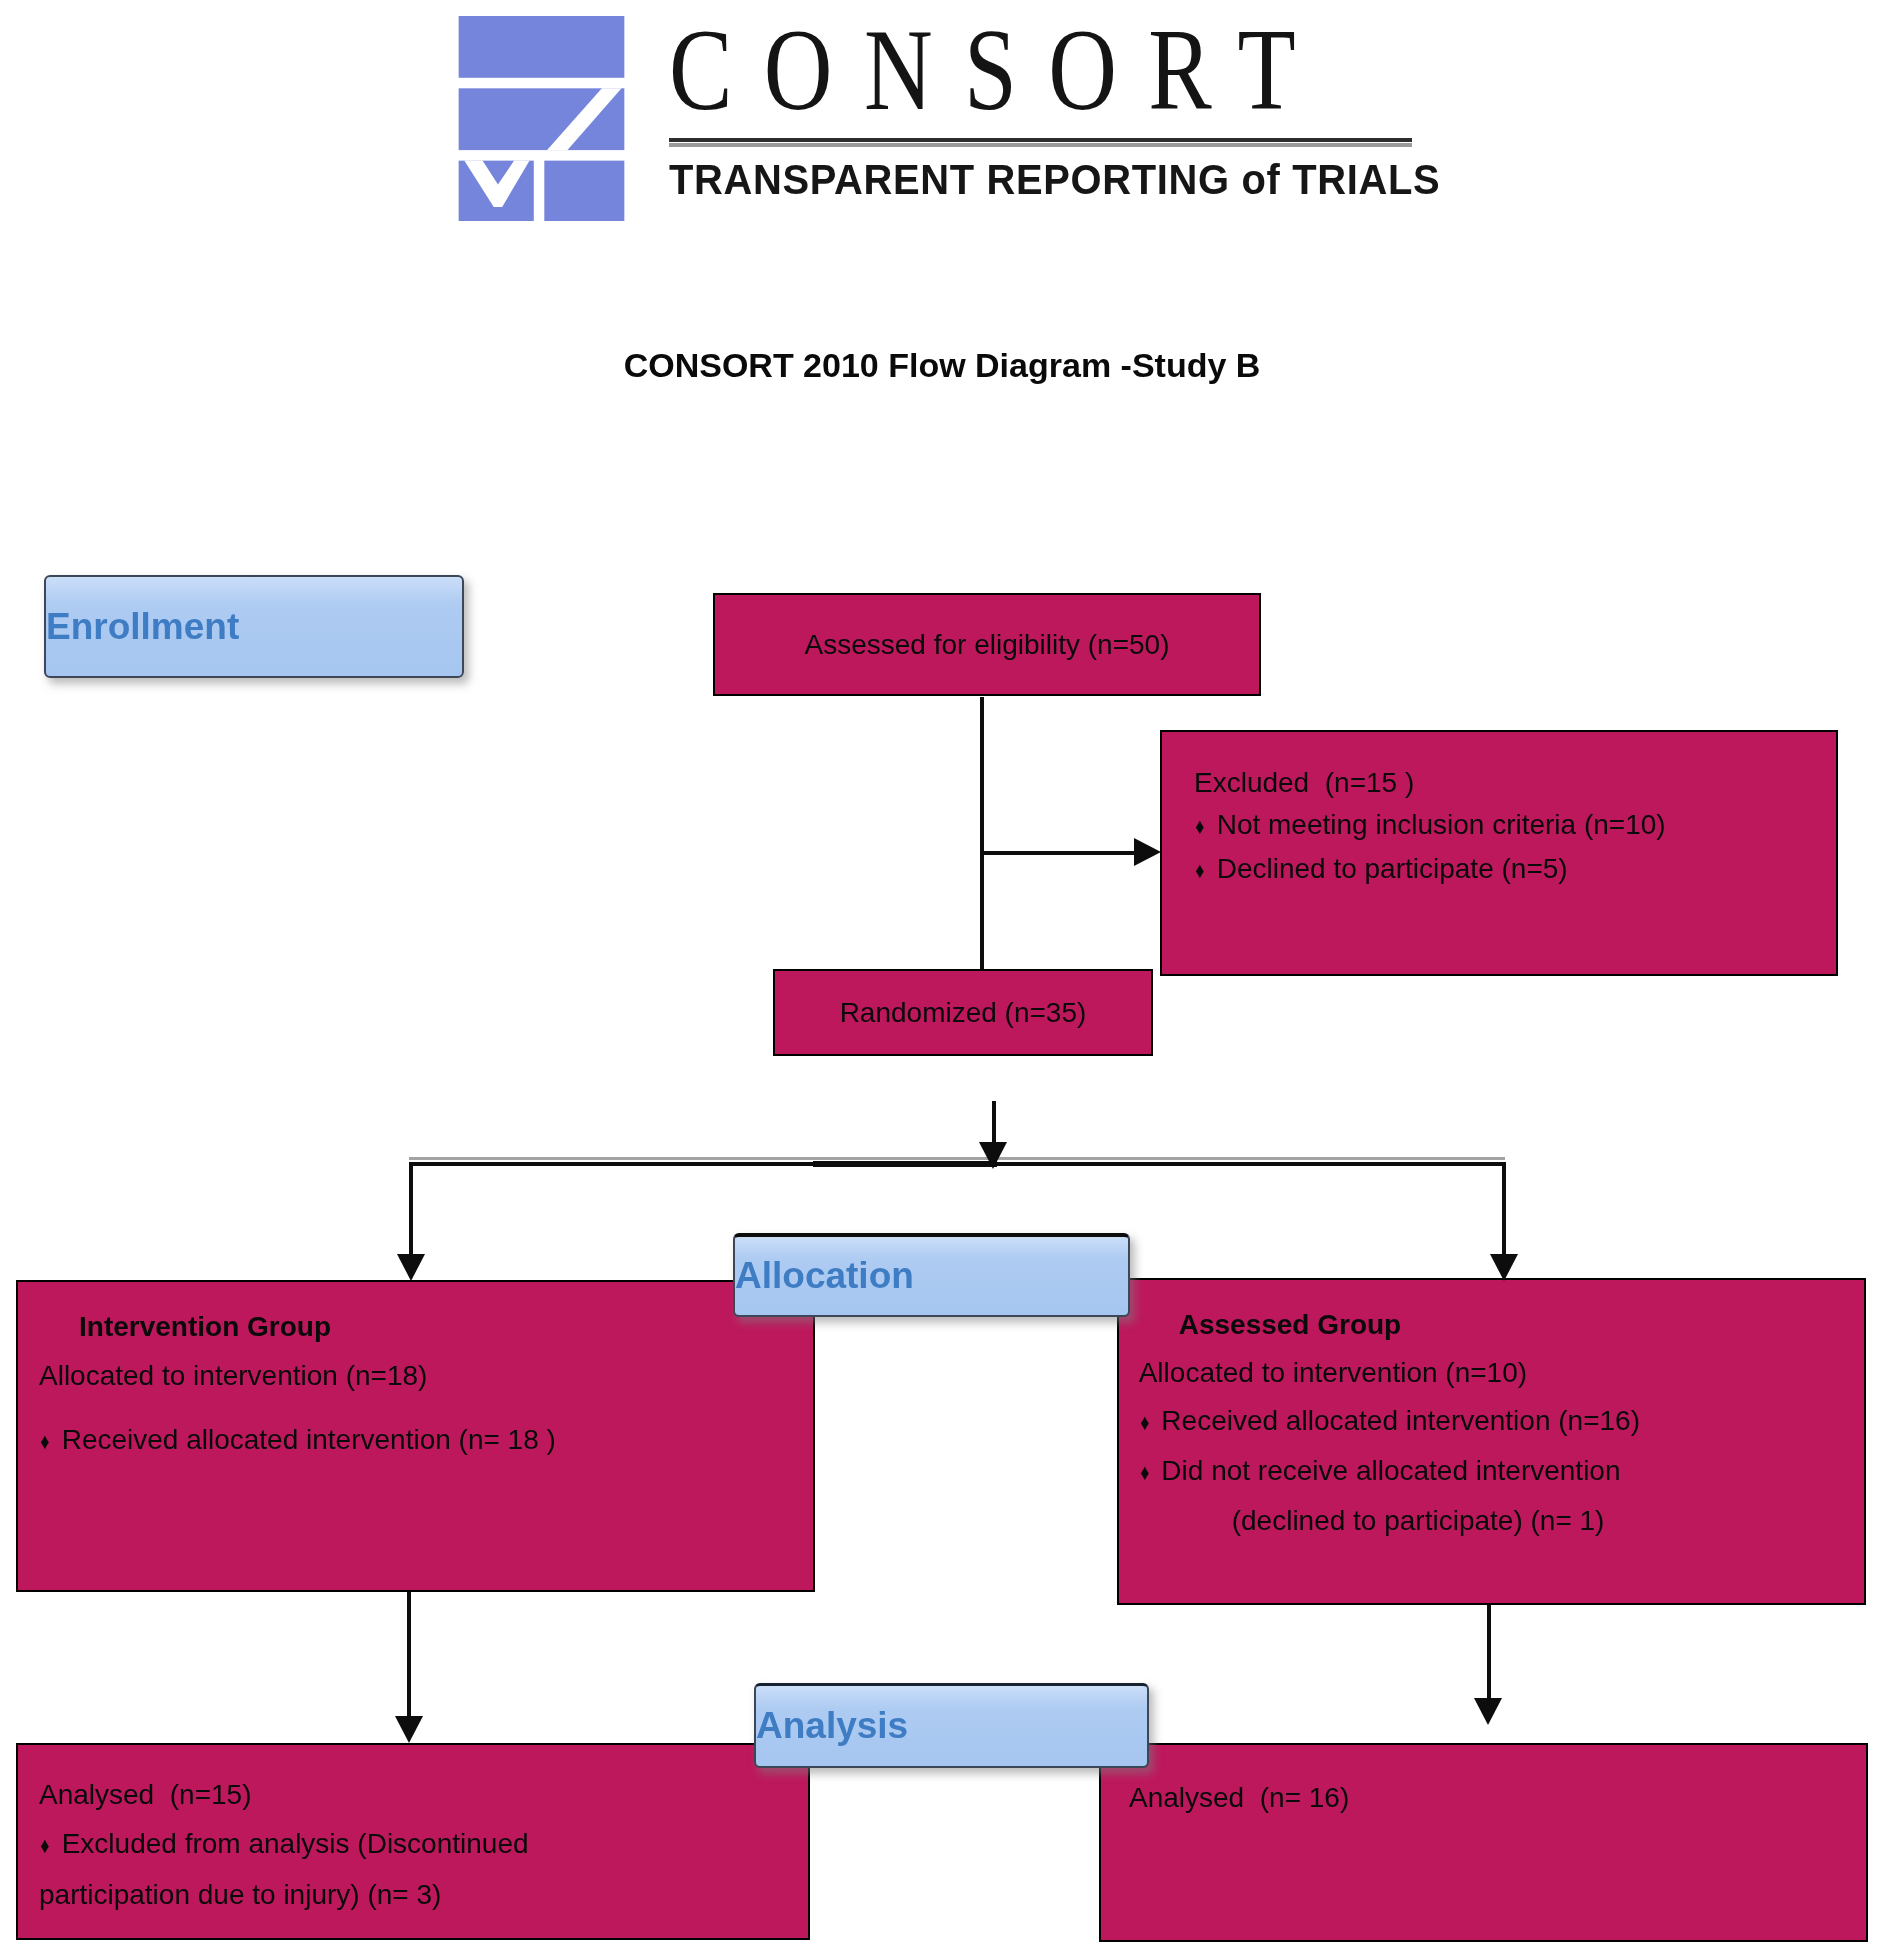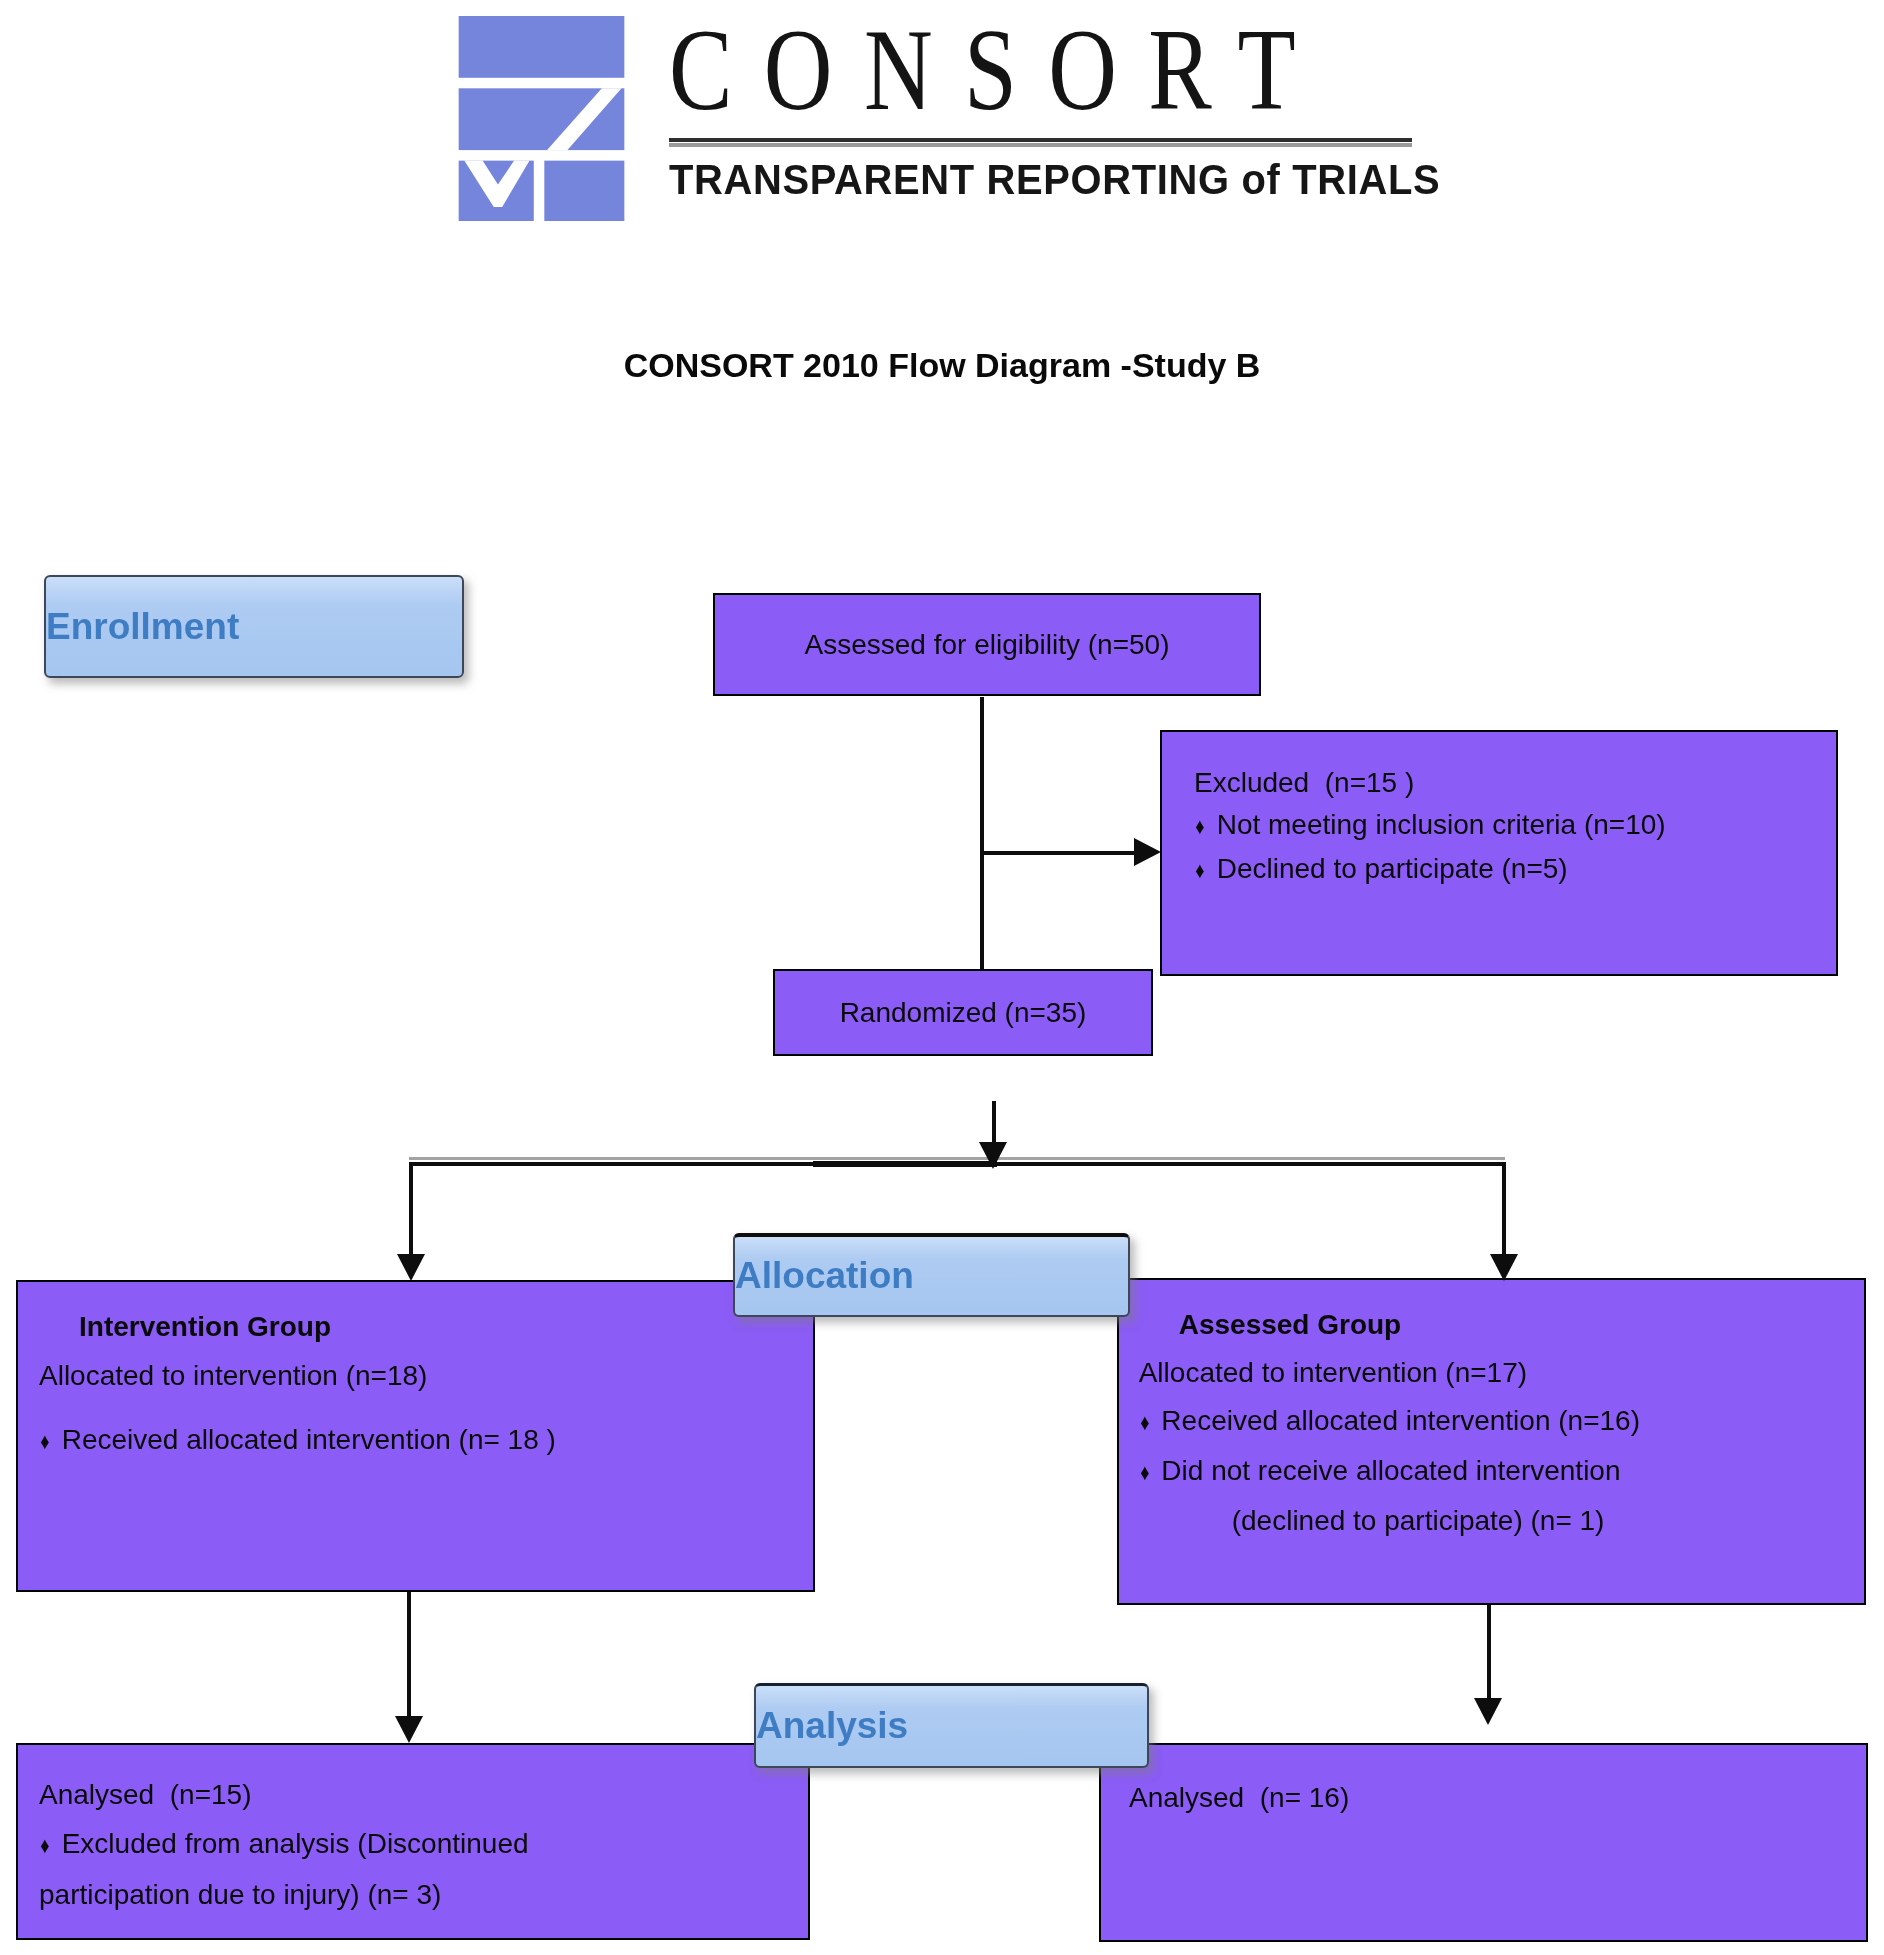--- a/index.html
+++ b/index.html
@@ -40,21 +40,21 @@
     color:#3e7cc4; font-weight:bold; font-size:37px;
     box-shadow:4.2px 5.6px 8.4px rgba(125,125,125,.5);
     z-index:6;
   }
   .pill-enrollment { left:44px;  top:575px;  width:420px; height:103px; }
   .pill-allocation { left:733px; top:1233px; width:397px; height:84px; border-top:4.2px solid #0d0d0d; }
   .pill-analysis   { left:754px; top:1683px; width:395px; height:85px; border-top:3.5px solid #16202e; }
 
   
   .fbox {
-    position:absolute; background:#8b5cf6; border:2.8px solid #000000;
+    position:absolute; background:#be185d; border:2.8px solid #000000;
     font-size:28px; color:#0a0a0a; z-index:2;
   }
   .fbox.center { display:flex; align-items:center; justify-content:center; }
   .box-assessed    { left:713px; top:593px;  width:548px;  height:103px; }
   .box-excluded    { left:1160px; top:730px; width:678px;  height:246px; padding:29.5px 14px 0 32px; }
   .box-randomized  { left:773px; top:969px; width:380px;  height:87px; }
   .box-intervention{ left:16px;   top:1280px; width:799px; height:312px; padding:19.7px 14px 0 21px; }
   .box-control     { left:1117px; top:1278px; width:749px; height:327px; padding:21px 14px 0 19.7px; }
   .box-analysed-l  { left:16px;   top:1743px; width:794px; height:197px; padding:25px 14px 0 21px; }
   .box-analysed-r  { left:1099px; top:1743px; width:769px; height:199px; padding:28px 14px 0 28px; }
@@ -126,21 +126,21 @@
   </div>
 
   <div class="fbox box-intervention">
     <div class="tline bold">Intervention Group</div>
     <div class="tline">Allocated to intervention (n=18)</div>
     <div class="tline" style="margin-top:15.5px;"><span class="diamond">♦</span><span>Received allocated intervention (n= 18 )</span></div>
   </div>
 
   <div class="fbox box-control">
     <div class="tline bold">Assessed Group</div>
-    <div class="tline">Allocated to intervention (n=17)</div>
+    <div class="tline">Allocated to intervention (n=10)</div>
     <div class="tline"><span class="diamond">♦</span><span>Received allocated intervention (n=16)</span></div>
     <div class="tline"><span class="diamond">♦</span><span>Did not receive allocated intervention</span></div>
     <div class="tline cont-indent">(declined to participate) (n= 1)</div>
   </div>
 
   <div class="fbox box-analysed-l">
     <div class="tline">Analysed  (n=15)</div>
     <div class="tline"><span class="diamond">♦</span><span>Excluded from analysis (Discontinued</span></div>
     <div class="tline">participation due to injury) (n= 3)</div>
   </div>

